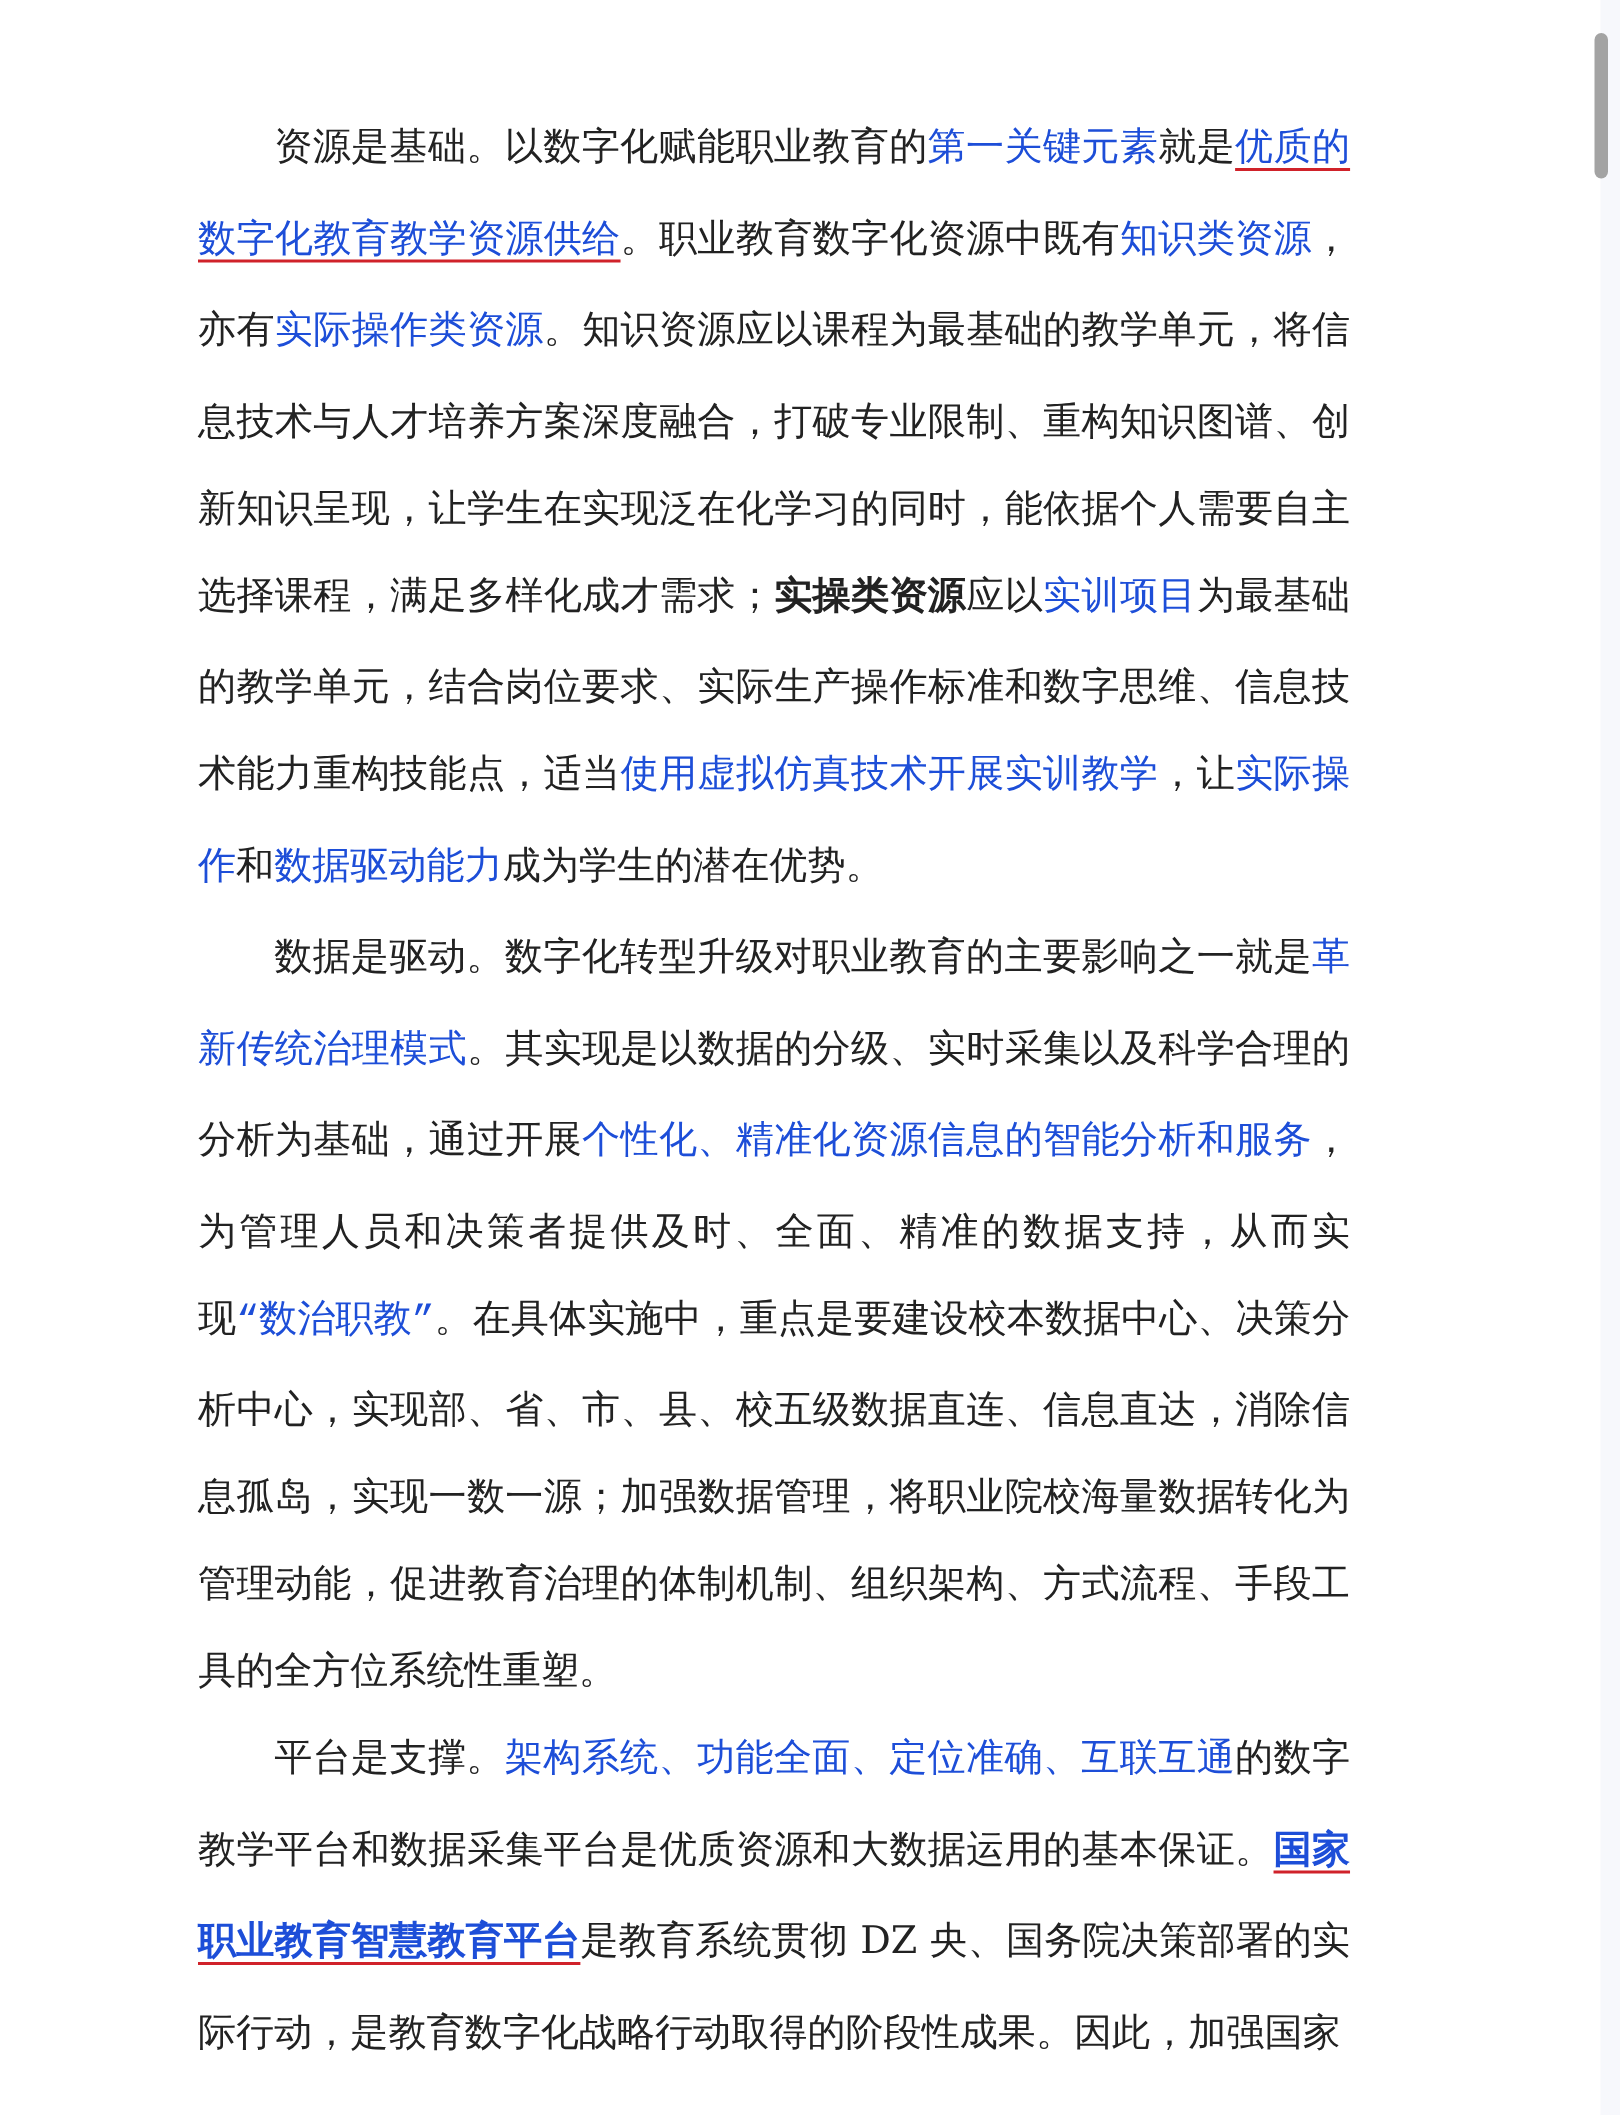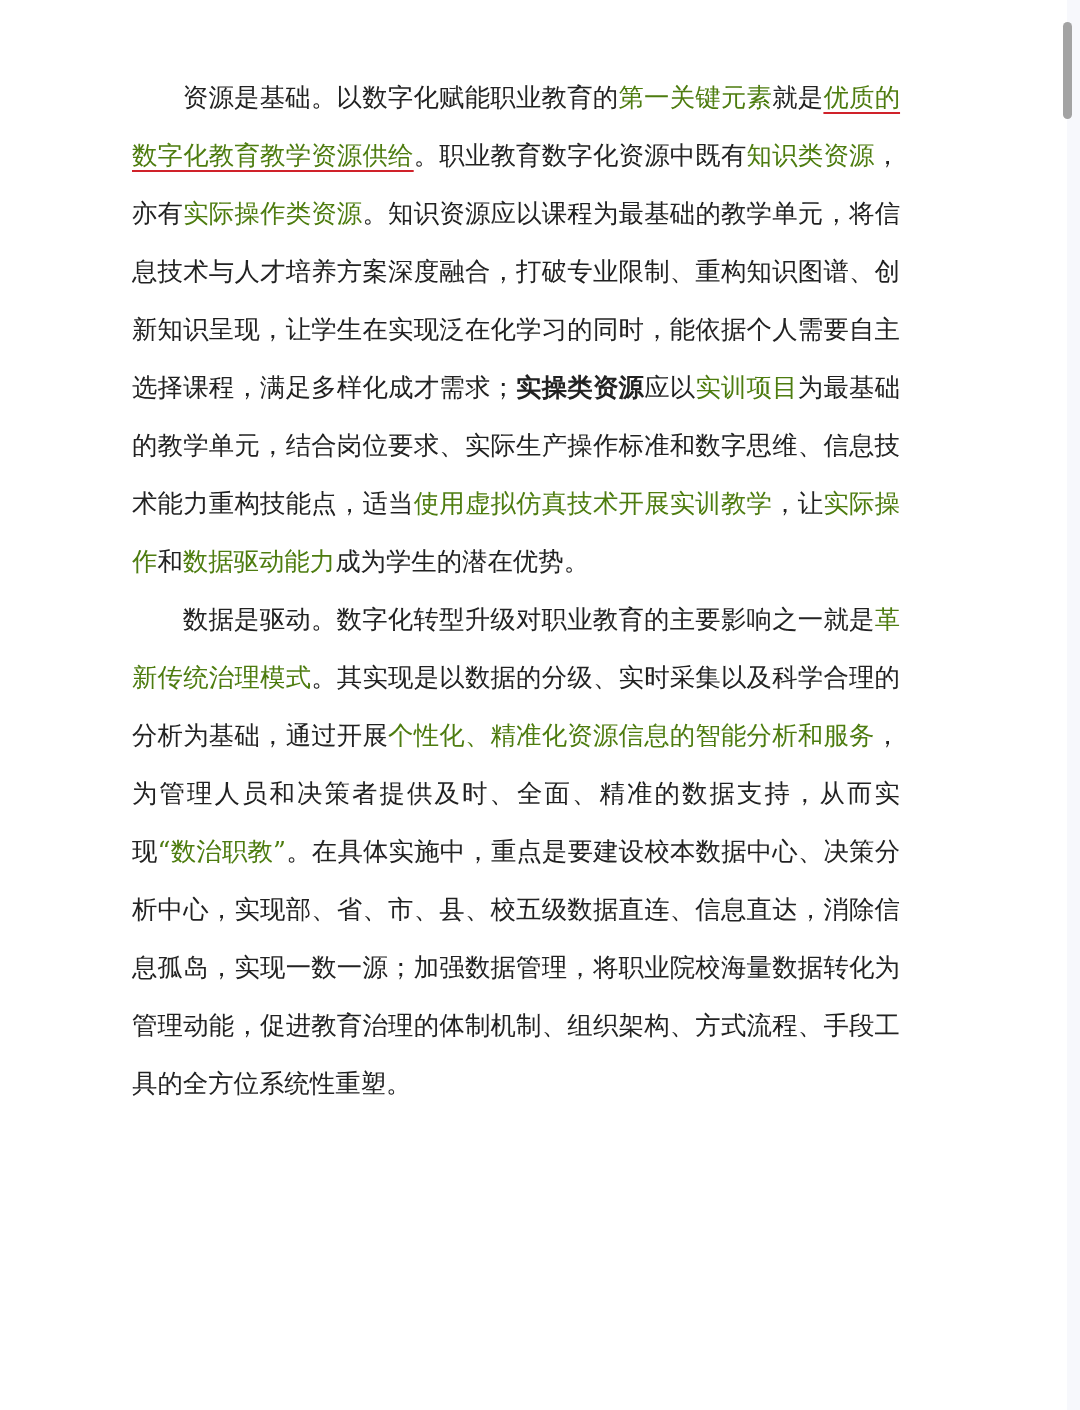--- a/index.html
+++ b/index.html
@@ -23,21 +23,21 @@
       line-height: 58px;
       color: #222222;
       text-align: justify;
       text-justify: inter-character;
       letter-spacing: 0px;
     }
     .para {
       margin: 0;
       text-indent: 2em;
     }
-    .red { color: #4d7c0f; }
+    .red { color: #1d4ed8; font-family: Liberation Mono, monospace; }
     .ul { text-underline-offset: 6px; text-decoration-thickness: 1.5px; }
     .ul-red { text-decoration: underline; text-decoration-color: #d0222a; text-underline-offset: 6px; text-decoration-thickness: 1.5px; }
     .bold { font-weight: bold; }
     .link { cursor: pointer; }
 
     .scroll-track {
       position: absolute;
       right: 0;
       top: 0;
       width: 13px;
@@ -60,16 +60,19 @@
 <div class="page">
 
   <p class="para">
     <span class="ul">资源是基础。</span><span>以数字化赋能职业教育的</span><span class="red">第一关键元素</span><span>就是</span><span class="red ul-red">优质的数字化教育教学资源供给</span><span>。职业教育数字化资源中既有</span><span class="red">知识类资源</span><span>，亦有</span><span class="red">实际操作类资源</span><span>。知识资源应以课程为最基础的教学单元，将信息技术与人才培养方案深度融合，打破专业限制、重构知识图谱、创新知识呈现，让学生在实现泛在化学习的同时，能依据个人需要自主选择课程，满足多样化成才需求；</span><span class="bold">实操类资源</span><span>应以</span><span class="red">实训项目</span><span>为最基础的教学单元，结合岗位要求、实际生产操作标准和数字思维、信息技术能力重构技能点，适当</span><span class="red">使用虚拟仿真技术开展实训教学</span><span>，让</span><span class="red">实际操作</span><span>和</span><span class="red">数据驱动能力</span><span>成为学生的潜在优势。</span>
   </p>
 
   <p class="para">
     <span class="ul">数据是驱动。</span><span>数字化转型升级对职业教育的主要影响之一就是</span><span class="red">革新传统治理模式</span><span>。其实现是以数据的分级、实时采集以及科学合理的分析为基础，通过开展</span><span class="red">个性化、精准化资源信息的智能分析和服务</span><span>，为管理人员和决策者提供及时、全面、精准的数据支持，从而实现</span><span class="red">“数治职教”</span><span>。在具体实施中，重点是要</span><span class="ul">建设校本数据中心、决策分析中心，实现部、省、市、县、校五级数据直连、信息直达，消除信息孤岛，实现一数一源</span><span>；加强数据管理，将职业院校海量数据转化为管理动能，促进教育治理的体制机制、组织架构、方式流程、手段工具的全方位系统性重塑。</span>
   </p>
 
+  <p class="para">
+    <span class="ul">平台是支撑。</span><span class="red">架构系统、功能全面、定位准确、互联互通</span><span>的数字教学平台和数据采集平台是优质资源和大数据运用的基本保证。</span><span class="red bold ul-red link">国家职业教育智慧教育平台</span><span>是教育系统贯彻 DZ 央、国务院决策部署的实际行动，是教育数字化战略行动取得的阶段性成果。因此，加强国家</span>
+  </p>
 </div>
 
 <div class="scroll-track"></div>
 <div class="scroll-thumb"></div>
 
 </body></html>

